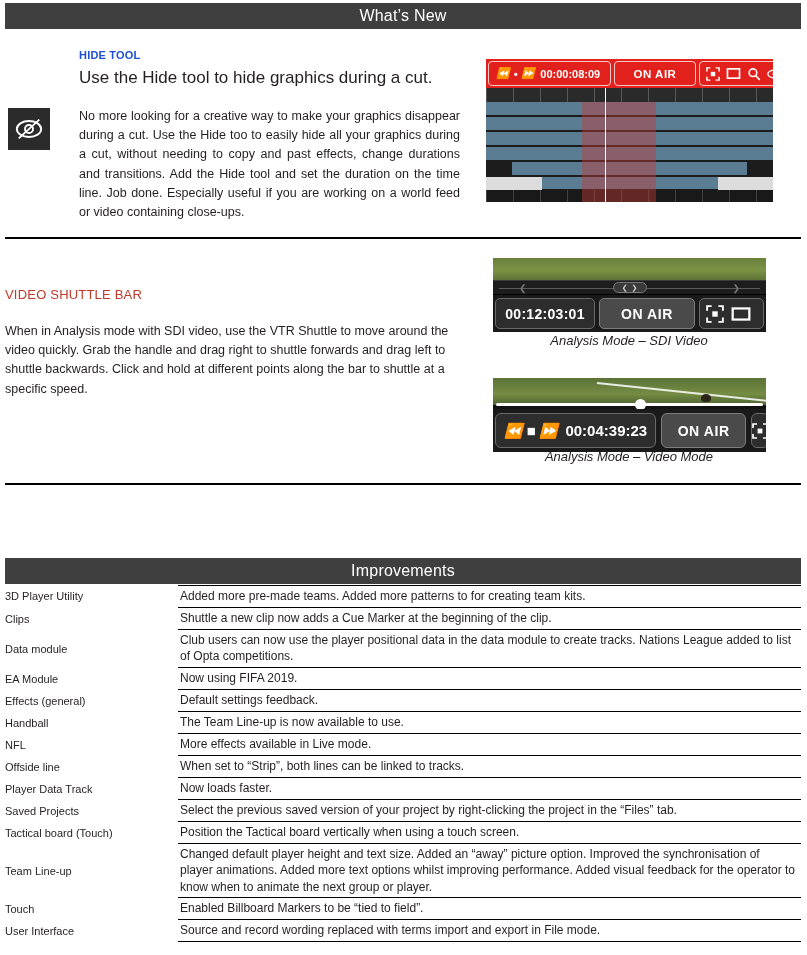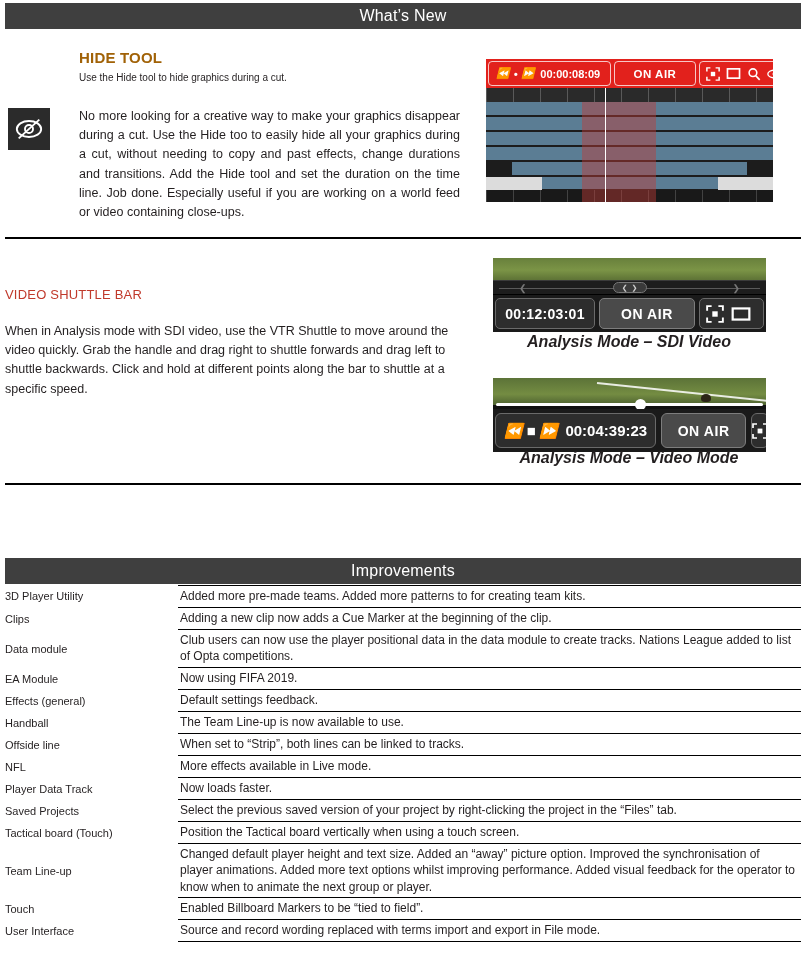--- a/index.html
+++ b/index.html
@@ -37,26 +37,26 @@
     left: 5px; width: 796px;
     height: 2px;
     background: #000000;
   }
   #rule-1 { top: 237px; }
   #rule-2 { top: 483px; }
 
   
   #hide-heading {
     position: absolute; left: 79px; top: 49px;
-    font-size: 15px; font-weight: bold;
-    color: #a16207; letter-spacing: .2px;
+    font-size: 11px; font-weight: bold;
+    color: #1d4ed8; letter-spacing: .2px;
   }
   #hide-sub {
     position: absolute; left: 79px; top: 69px;
-    width: 380px; font-size: 10px; line-height: 17px;
+    width: 380px; font-size: 17px; line-height: 17px;
   }
   #hide-body {
     position: absolute; left: 79px; top: 107px;
     width: 381px;
     font-size: 12.5px; line-height: 19.2px;
     text-align: justify;
   }
   #hide-icon-box {
     position: absolute; left: 8px; top: 108px;
     width: 42px; height: 42px;
@@ -243,21 +243,21 @@
     letter-spacing: .6px;
   }
   #shot-file .icon-btn {
     flex: 1 1 auto; height: 100%; border-radius: 6px;
     background: #2d2d2d; border: 1px solid #6a6a6a;
     color: #fff; display: flex; align-items: center; justify-content: center;
   }
 
   .caption {
     position: absolute; width: 280px; text-align: center;
-    font-size: 16px; font-style: italic; font-weight: bold;
+    font-size: 13px; font-style: italic; font-weight: normal;
     color: #231f20;
   }
   #cap-sdi  { left: 489px; top: 333px; }
   #cap-file { left: 489px; top: 449px; }
 
   
   #imp-table {
     position: absolute; left: 0; top: 585px; width: 807px;
   }
   .imp-row { position: relative; display: flex; }
@@ -410,47 +410,47 @@
   <span>Improvements</span>
 </div>
 
 <div id="imp-table">
     <div class="imp-row">
       <div class="imp-label">3D Player Utility</div>
       <div class="imp-desc">Added more pre-made teams. Added more patterns to for creating team kits.</div>
     </div>
     <div class="imp-row">
       <div class="imp-label">Clips</div>
-      <div class="imp-desc">Adding a new clip now adds a Cue Marker at the beginning of the clip.</div>
+      <div class="imp-desc">Shuttle a new clip now adds a Cue Marker at the beginning of the clip.</div>
     </div>
     <div class="imp-row">
       <div class="imp-label">Data module</div>
       <div class="imp-desc">Club users can now use the player positional data in the data module to create tracks. Nations League added to list of Opta competitions.</div>
     </div>
     <div class="imp-row">
       <div class="imp-label">EA Module</div>
       <div class="imp-desc">Now using FIFA 2019.</div>
     </div>
     <div class="imp-row">
       <div class="imp-label">Effects (general)</div>
       <div class="imp-desc">Default settings feedback.</div>
     </div>
     <div class="imp-row">
       <div class="imp-label">Handball</div>
       <div class="imp-desc">The Team Line-up is now available to use.</div>
     </div>
     <div class="imp-row">
+      <div class="imp-label">NFL</div>
+      <div class="imp-desc">More effects available in Live mode.</div>
+    </div>
+    <div class="imp-row">
       <div class="imp-label">Offside line</div>
       <div class="imp-desc">When set to “Strip”, both lines can be linked to tracks.</div>
     </div>
     <div class="imp-row">
-      <div class="imp-label">NFL</div>
-      <div class="imp-desc">More effects available in Live mode.</div>
-    </div>
-    <div class="imp-row">
       <div class="imp-label">Player Data Track</div>
       <div class="imp-desc">Now loads faster.</div>
     </div>
     <div class="imp-row">
       <div class="imp-label">Saved Projects</div>
       <div class="imp-desc">Select the previous saved version of your project by right-clicking the project in the “Files” tab.</div>
     </div>
     <div class="imp-row">
       <div class="imp-label">Tactical board (Touch)</div>
       <div class="imp-desc">Position the Tactical board vertically when using a touch screen.</div>

